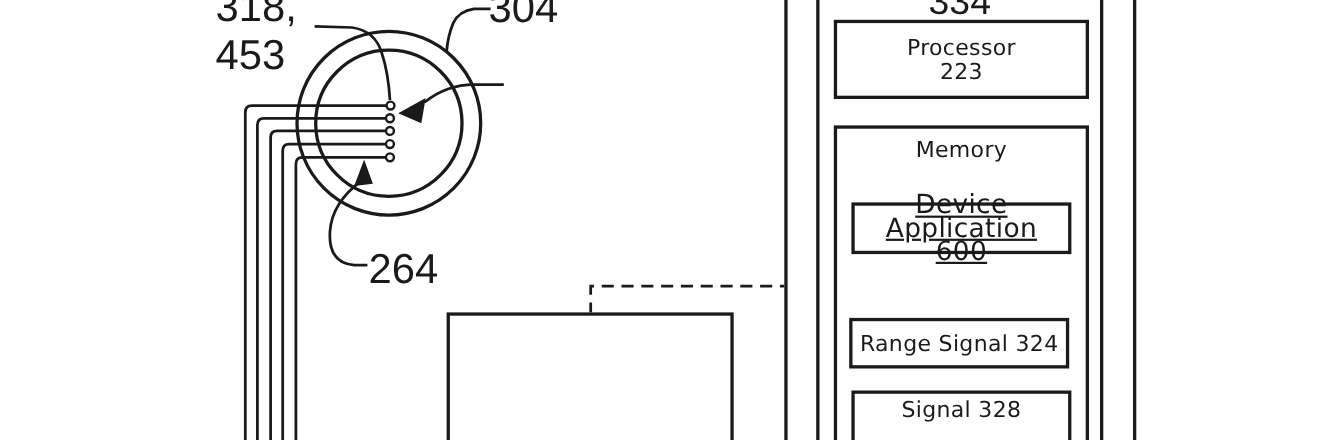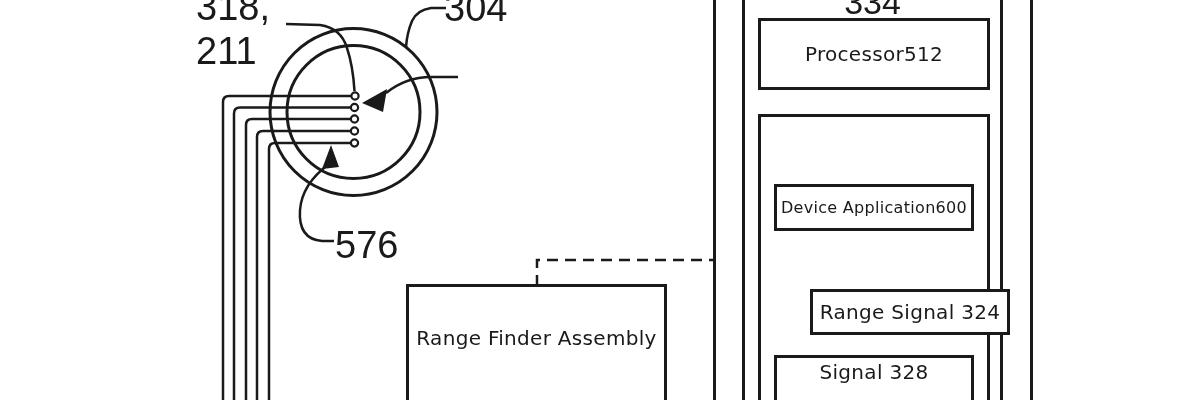--- a/index.html
+++ b/index.html
@@ -10,38 +10,38 @@
   .layer{position:absolute;left:0;top:0;width:1200px;height:400px;}
   .box{
     position:absolute;border:3px solid #1a1a1a;background:#ffffff;
     box-sizing:border-box;text-align:center;
   }
   .boxtext{
     font-family:"DejaVu Sans",sans-serif;font-size:20px;line-height:22px;
     color:#1a1a1a;letter-spacing:0.3px;
   }
   .line{display:block;}
-  .flexcenter{display:flex;flex-direction:row;justify-content:center;align-items:center;}
+  .flexcenter{display:flex;flex-direction:column;justify-content:center;align-items:center;}
   .ref{
     position:absolute;font-family:"Liberation Sans",sans-serif;
     font-size:38px;line-height:38px;color:#1a1a1a;white-space:pre;
   }
   
   .ref-318-302{left:156px;top:-15px;line-height:44px;}
   .ref-304{left:404px;top:-11px;}
   .ref-330{left:418px;top:58px;}
   .ref-342{left:295px;top:226px;}
   .ref-334{left:702px;top:-15px;width:261px;text-align:center;font-size:34px;line-height:34px;}
   
   .outer-device-box{left:673px;top:-20px;width:320px;height:440px;}
   .panel-box{left:702px;top:-25px;width:261px;height:455px;}
   .processor-box{left:718px;top:18px;width:232px;height:72px;}
   .memory-box{left:718px;top:114px;width:232px;height:312px;padding-top:8px;}
   .device-app-box{left:734px;top:184px;width:200px;height:47px;font-size:18px;line-height:21px;}
-  .range-signal-box{left:770px;top:289px;width:200px;height:46px;}
+  .range-signal-box{left:732px;top:289px;width:200px;height:46px;}
   .range-display-box{left:734px;top:355px;width:200px;height:60px;padding-top:3px;}
   .range-finder-box{left:366px;top:284px;width:261px;height:126px;padding-top:40px;}
 </style>
 </head>
 <body>
 
 <div class="stage">
 
   <svg class="layer" viewBox="0 0 1200 400" fill="none" stroke="#1a1a1a">
 
@@ -67,47 +67,47 @@
     <path stroke-width="2.5" d="M 246,24 L 280,25 Q 301,28 307,48 Q 313,66 314.5,91"></path>
     <path stroke-width="2.5" d="M 406,8 L 391,8 Q 377,10 372,21 Q 367,33 366,47"></path>
     <path stroke-width="2.5" d="M 418,77 L 391,77 Q 366,77 346,93"></path>
     <polygon fill="#1a1a1a" stroke="none" points="322,103 347,89 343,112"></polygon>
     <path stroke-width="2.5" d="M 294,241 L 282,241 Q 258,239 260,210 Q 262,184 289,164"></path>
     <polygon fill="#1a1a1a" stroke="none" points="291,145 282,169 299,167"></polygon>
 
     <path stroke-width="2.5" stroke-dasharray="11 7" d="M 497,286 L 497,260 L 834,260 L 834,290"></path>
   </svg>
 
-  <div class="ref ref-318-302"><span class="line">318,</span><span class="line">211</span></div>
+  <div class="ref ref-318-302"><span class="line">318,</span><span class="line">453</span></div>
 
   <div class="ref ref-304">304</div>
-  <div class="ref ref-342">576</div>
+  <div class="ref ref-342">264</div>
 
   <div class="box outer-device-box"></div>
   <div class="box panel-box"></div>
   <div class="ref ref-334">334</div>
 
   <div class="box processor-box flexcenter boxtext">
     <span class="line">Processor</span>
-    <span class="line">512</span>
+    <span class="line">223</span>
   </div>
 
   <div class="box memory-box boxtext">
+    <span class="line">Memory</span>
   </div>
 
-  <div class="box device-app-box flexcenter boxtext" style="font-size:16px;line-height:21px;">
+  <div class="box device-app-box flexcenter boxtext" style="font-size:24px;line-height:21px;text-decoration:underline;">
     <span class="line">Device Application</span>
     <span class="line">600</span>
   </div>
 
   <div class="box range-signal-box flexcenter boxtext">
     <span class="line">Range Signal 324</span>
   </div>
 
   <div class="box range-display-box boxtext">
     <span class="line">Signal 328</span>
   </div>
 
   <div class="box range-finder-box boxtext">
-    <span class="line">Range Finder Assembly</span>
   </div>
 
 </div>
 
 </body></html>

